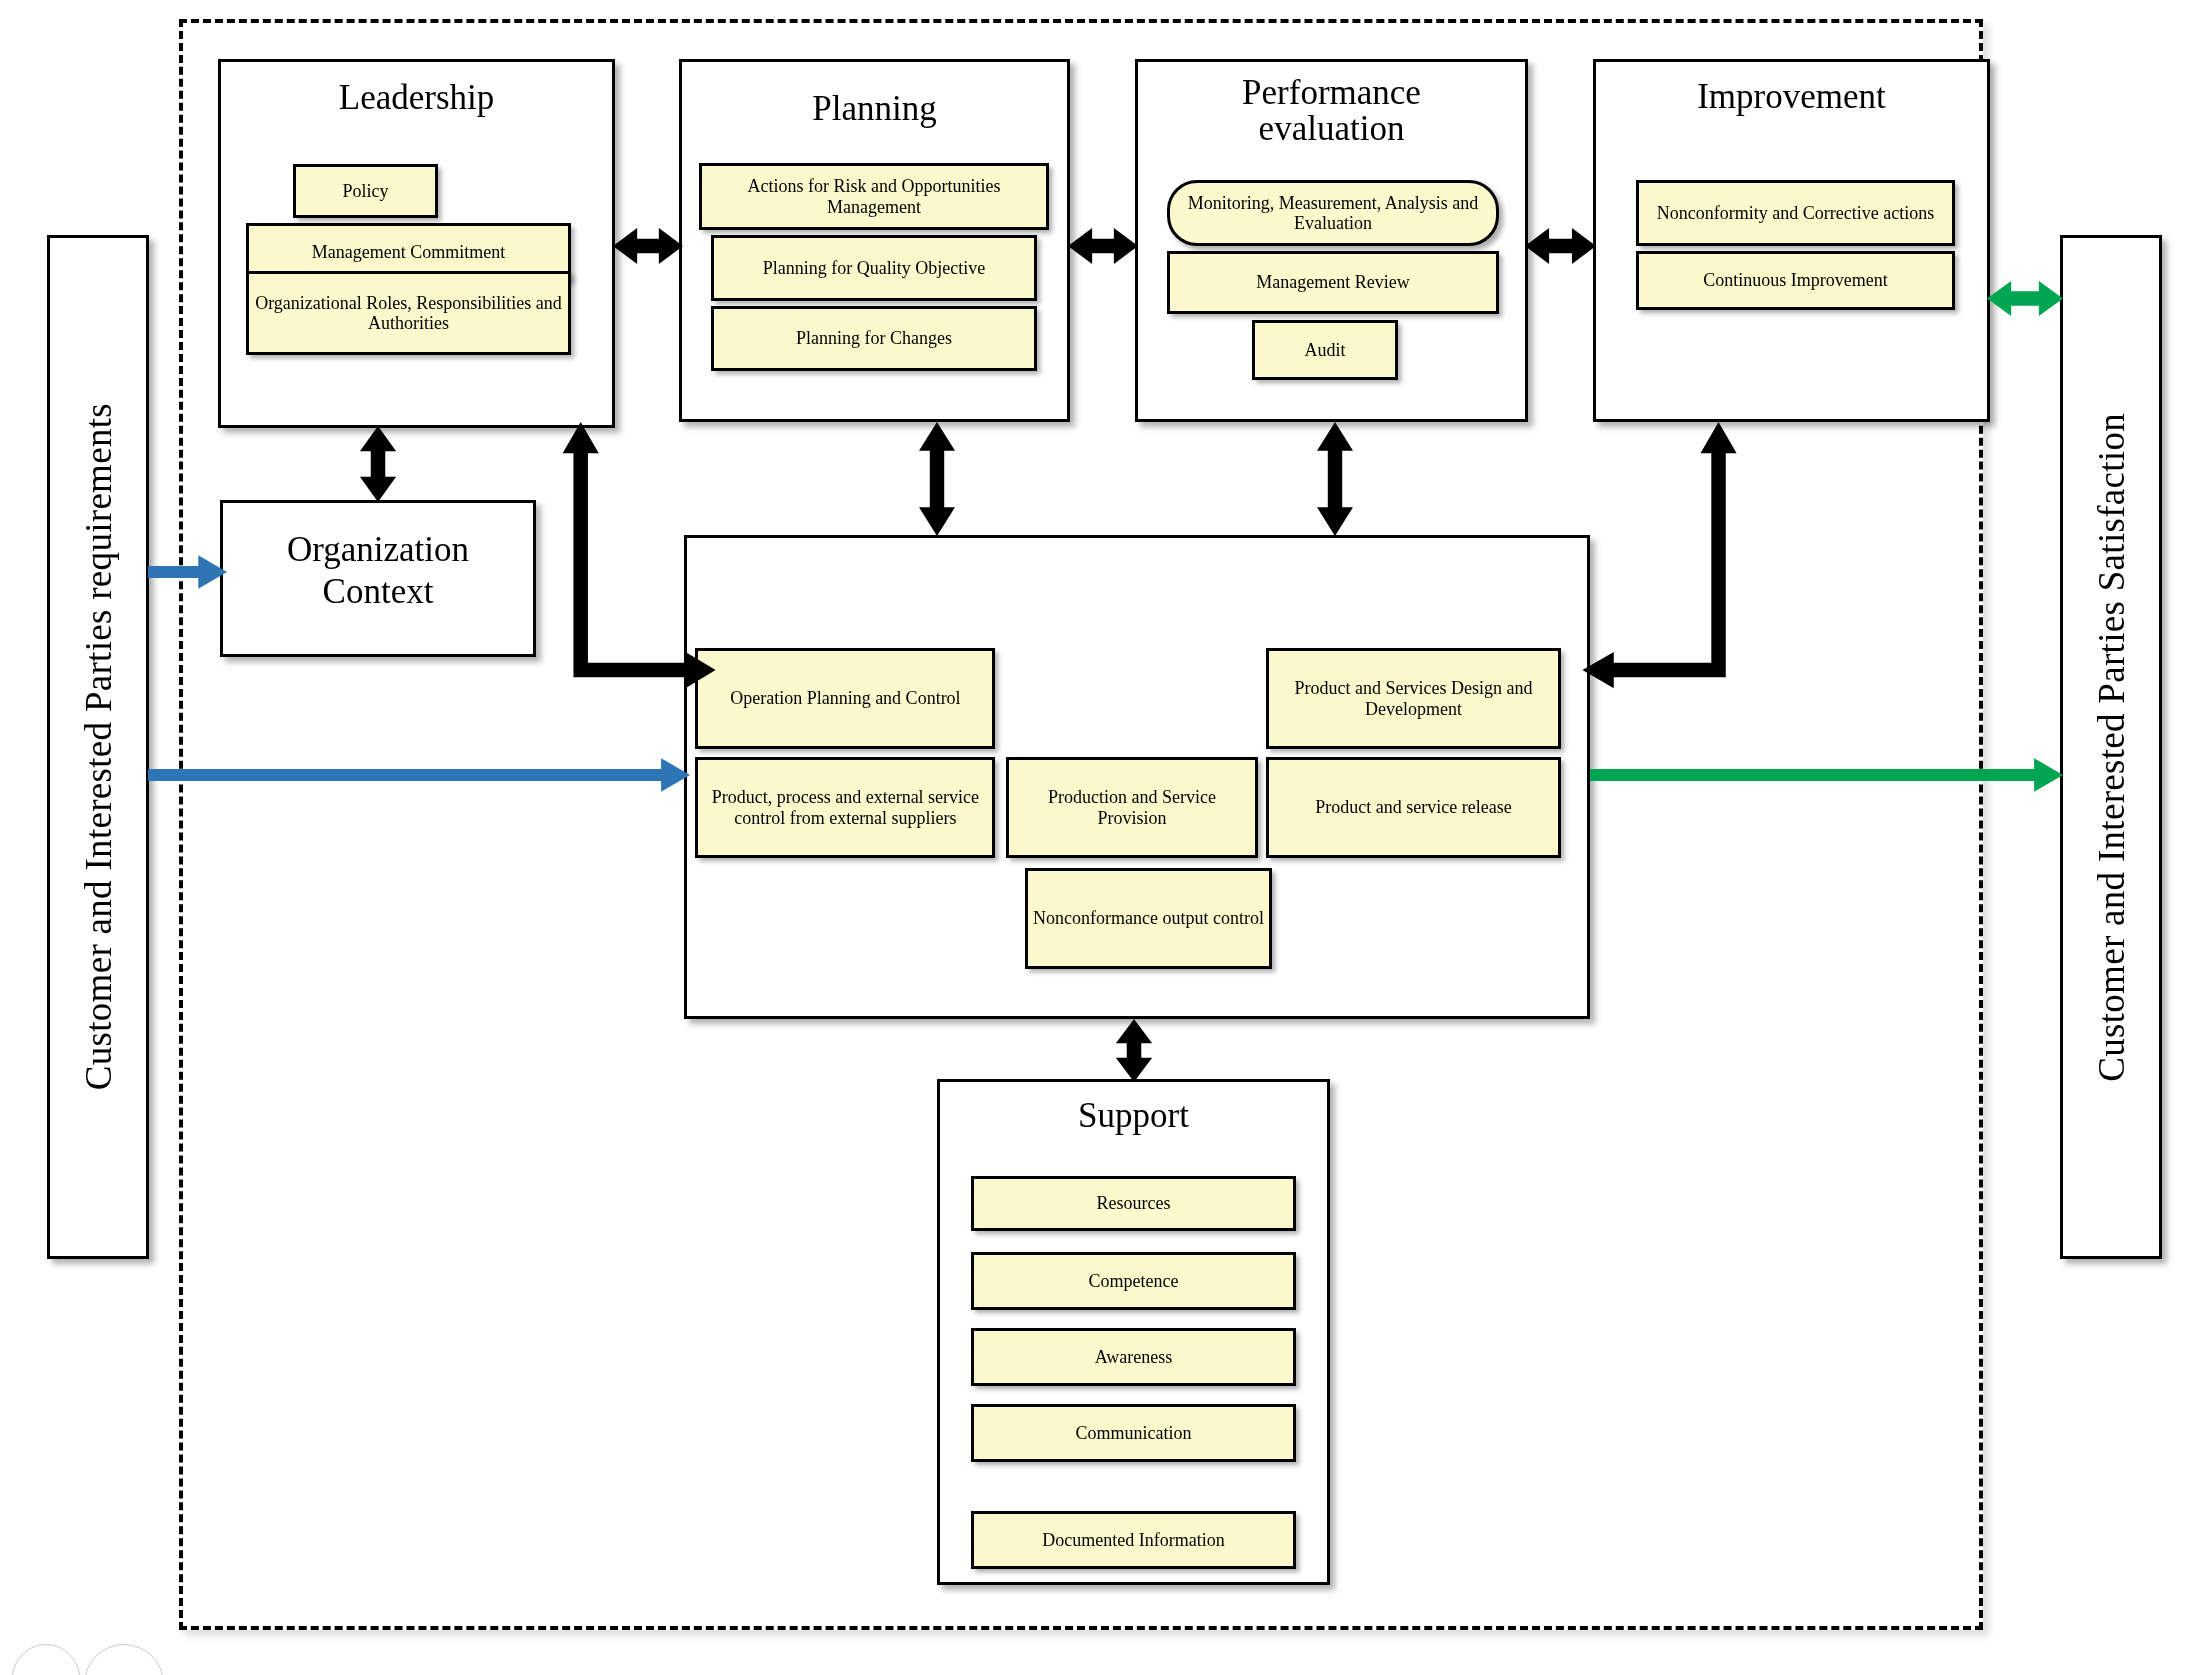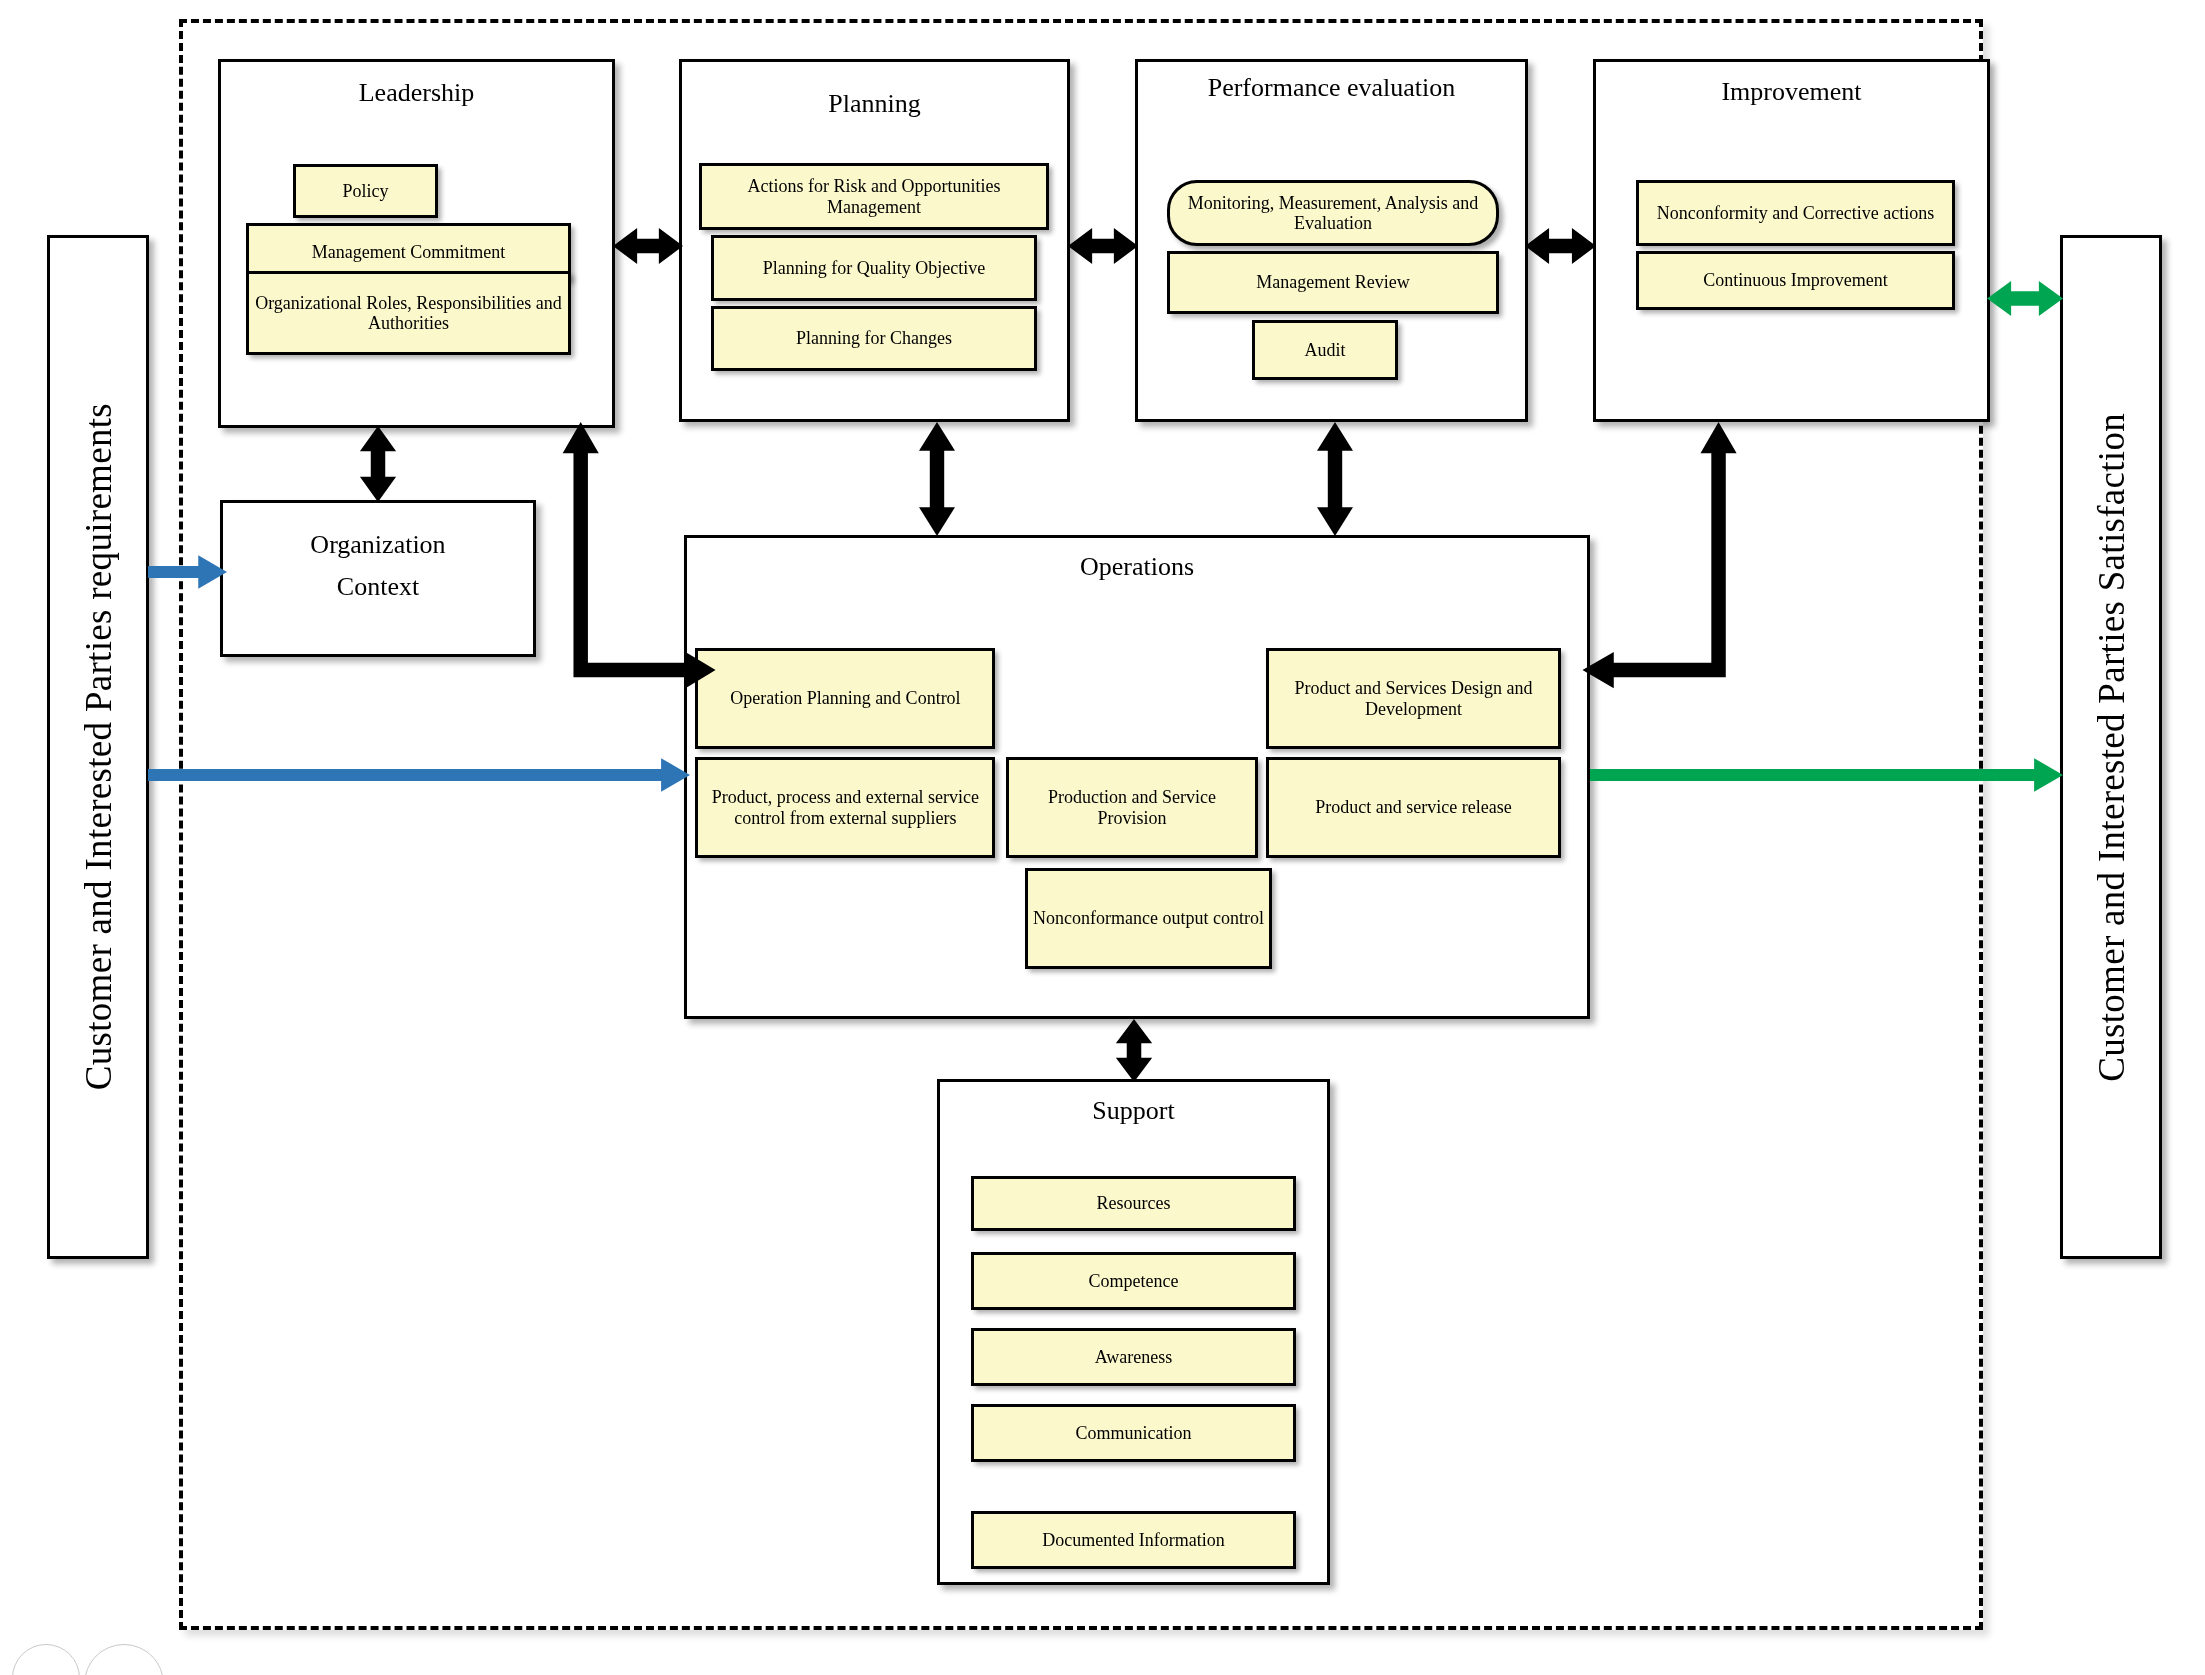--- a/index.html
+++ b/index.html
@@ -4,21 +4,21 @@
 <title>ISO 9001 QMS Process Diagram</title>
 <style>
   html,body{margin:0;padding:0;background:#ffffff;}
   body{font-family:"Liberation Serif","DejaVu Serif",serif;}
   #stage{position:relative;width:2205px;height:1675px;background:#fff;overflow:hidden;}
 
   
   .box{position:absolute;box-sizing:border-box;background:#ffffff;
        border:3px solid #000;box-shadow:5.4px 5.4px 6px rgba(0,0,0,.30);}
   .box-title{position:absolute;left:0;right:0;text-align:center;
-       font-size:26px;line-height:1.03;color:#000;}
+       font-size:35px;line-height:1.03;color:#000;}
   .sub{position:absolute;box-sizing:border-box;background:#FBF8CC;
        border:3px solid #000;box-shadow:4.2px 4.2px 4.8px rgba(0,0,0,.32);
        display:flex;align-items:center;justify-content:center;text-align:center;
        font-size:18px;line-height:1.12;color:#000;padding:1.2px 3.6px;}
 
   
   #boundary{position:absolute;left:179px;top:19px;width:1804px;height:1611px;
        border:4.2px dashed #000;box-sizing:border-box;
        box-shadow:6px 6px 7.2px rgba(0,0,0,.13);}
 
@@ -80,21 +80,20 @@
     <div class="sub" style="left:40px;top:118px;width:319px;height:66px;">Nonconformity and Corrective actions</div>
     <div class="sub" style="left:40px;top:189px;width:319px;height:59px;">Continuous Improvement</div>
   </div>
 
   <div class="box" style="left:220px;top:500px;width:316px;height:157px;">
     <div class="box-title" style="top:29px;">Organization</div>
     <div class="box-title" style="top:71px;">Context</div>
   </div>
 
   <div class="box" style="left:684px;top:535px;width:906px;height:484px;">
-    <div class="box-title" style="top:15.7px;">Operations</div>
     <div class="sub" style="left:8.4px;top:110px;width:300px;height:101px;">Operation Planning and Control</div>
     <div class="sub" style="left:579px;top:110px;width:295px;height:101px;">Product and Services Design and Development</div>
     <div class="sub" style="left:8.4px;top:219px;width:300px;height:101px;">Product, process and external service control from external suppliers</div>
     <div class="sub" style="left:319px;top:219px;width:252px;height:101px;">Production and Service Provision</div>
     <div class="sub" style="left:579px;top:219px;width:295px;height:101px;">Product and service release</div>
     <div class="sub" style="left:338px;top:330px;width:247px;height:101px;">Nonconformance output control</div>
   </div>
 
   <div class="box" style="left:937px;top:1079px;width:393px;height:506px;">
     <div class="box-title" style="top:15.7px;">Support</div>

